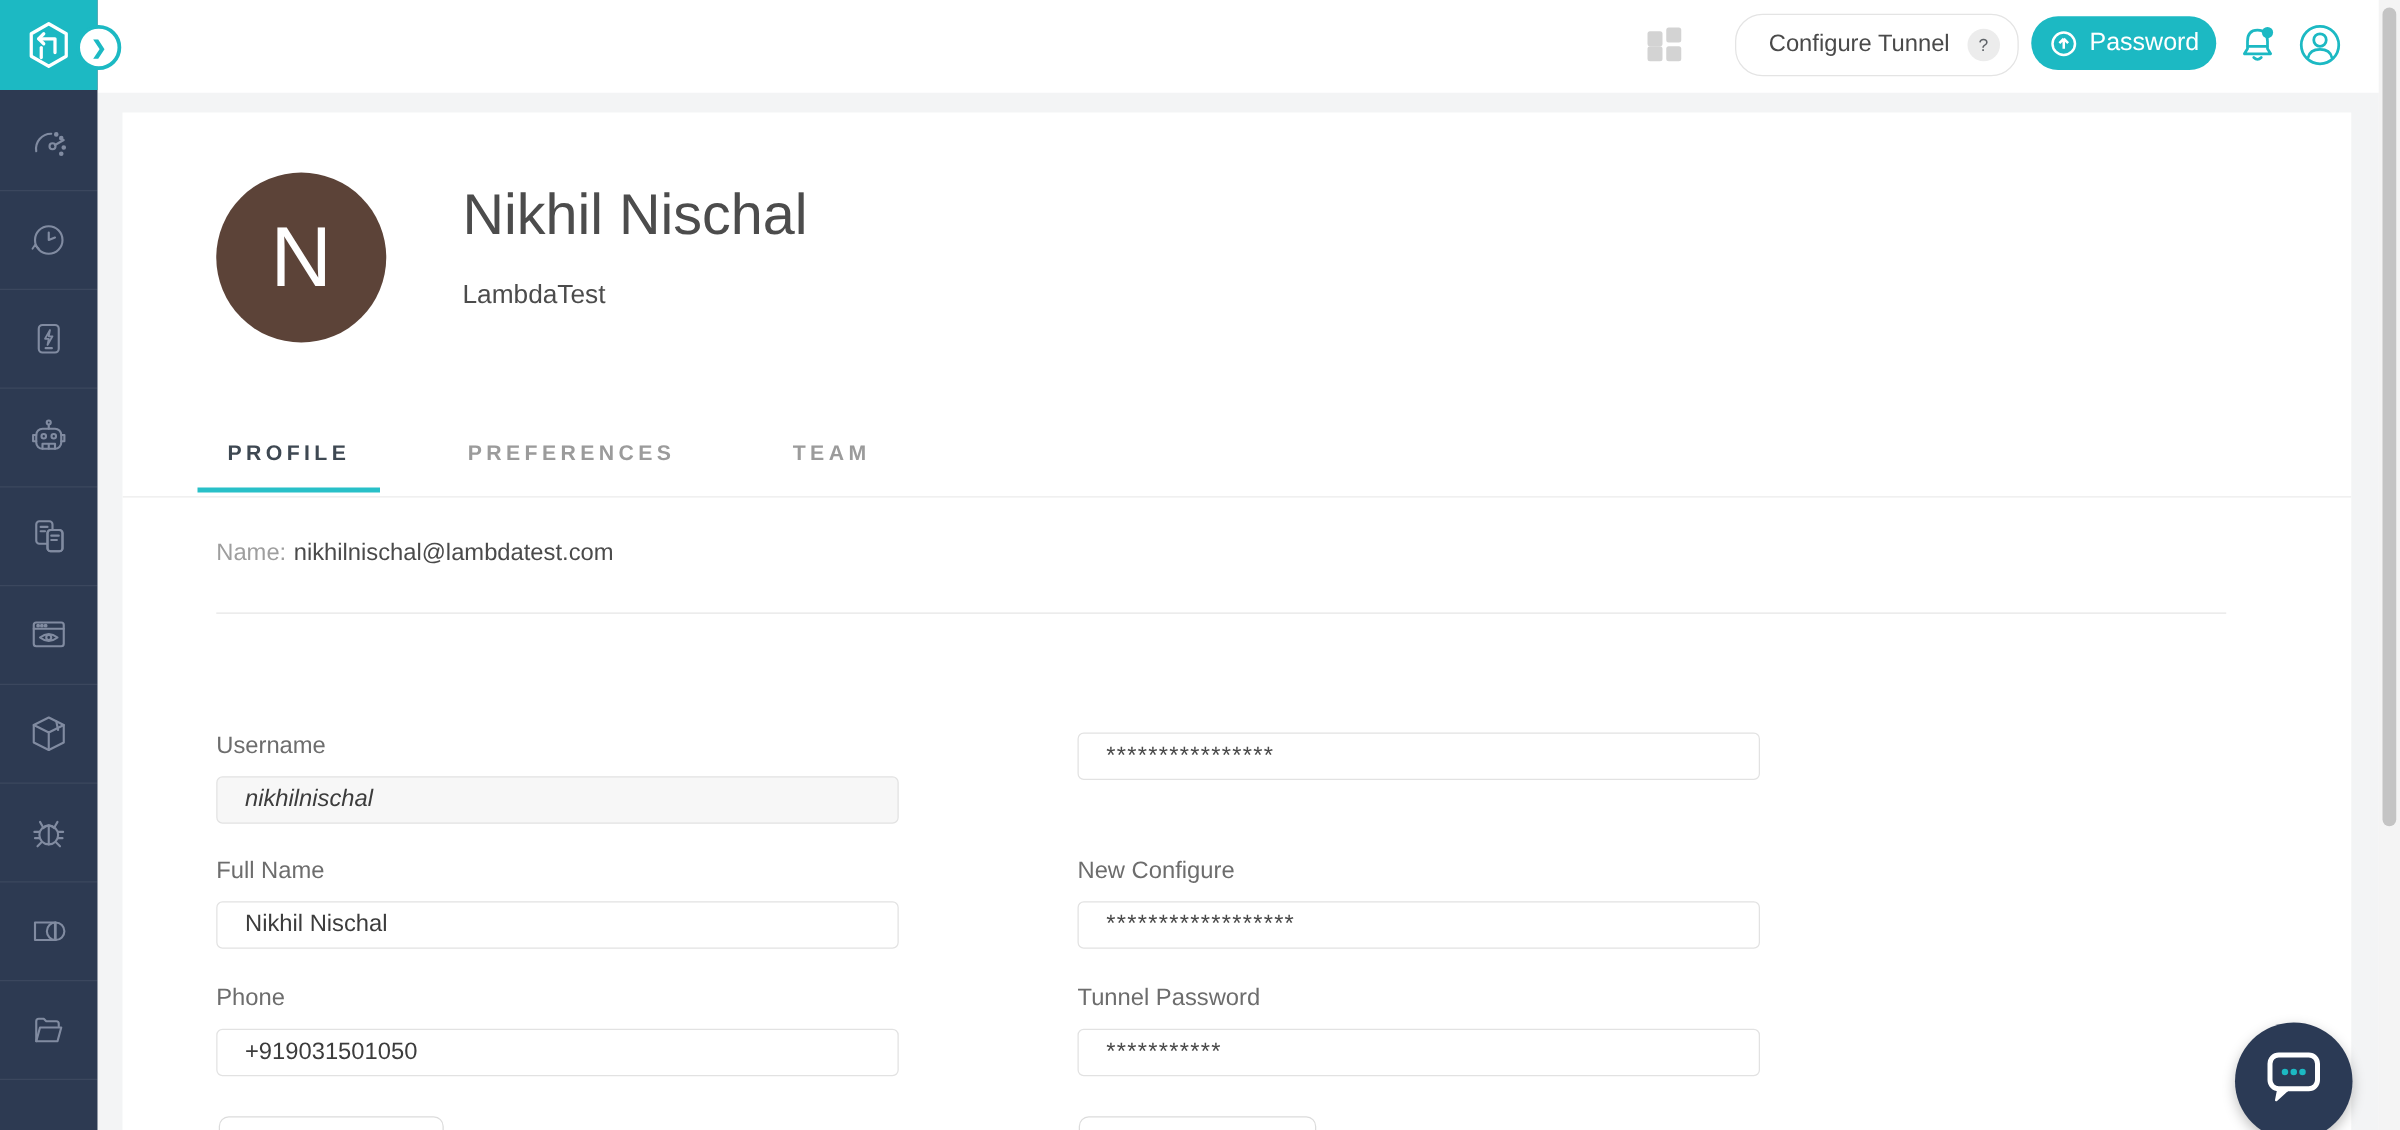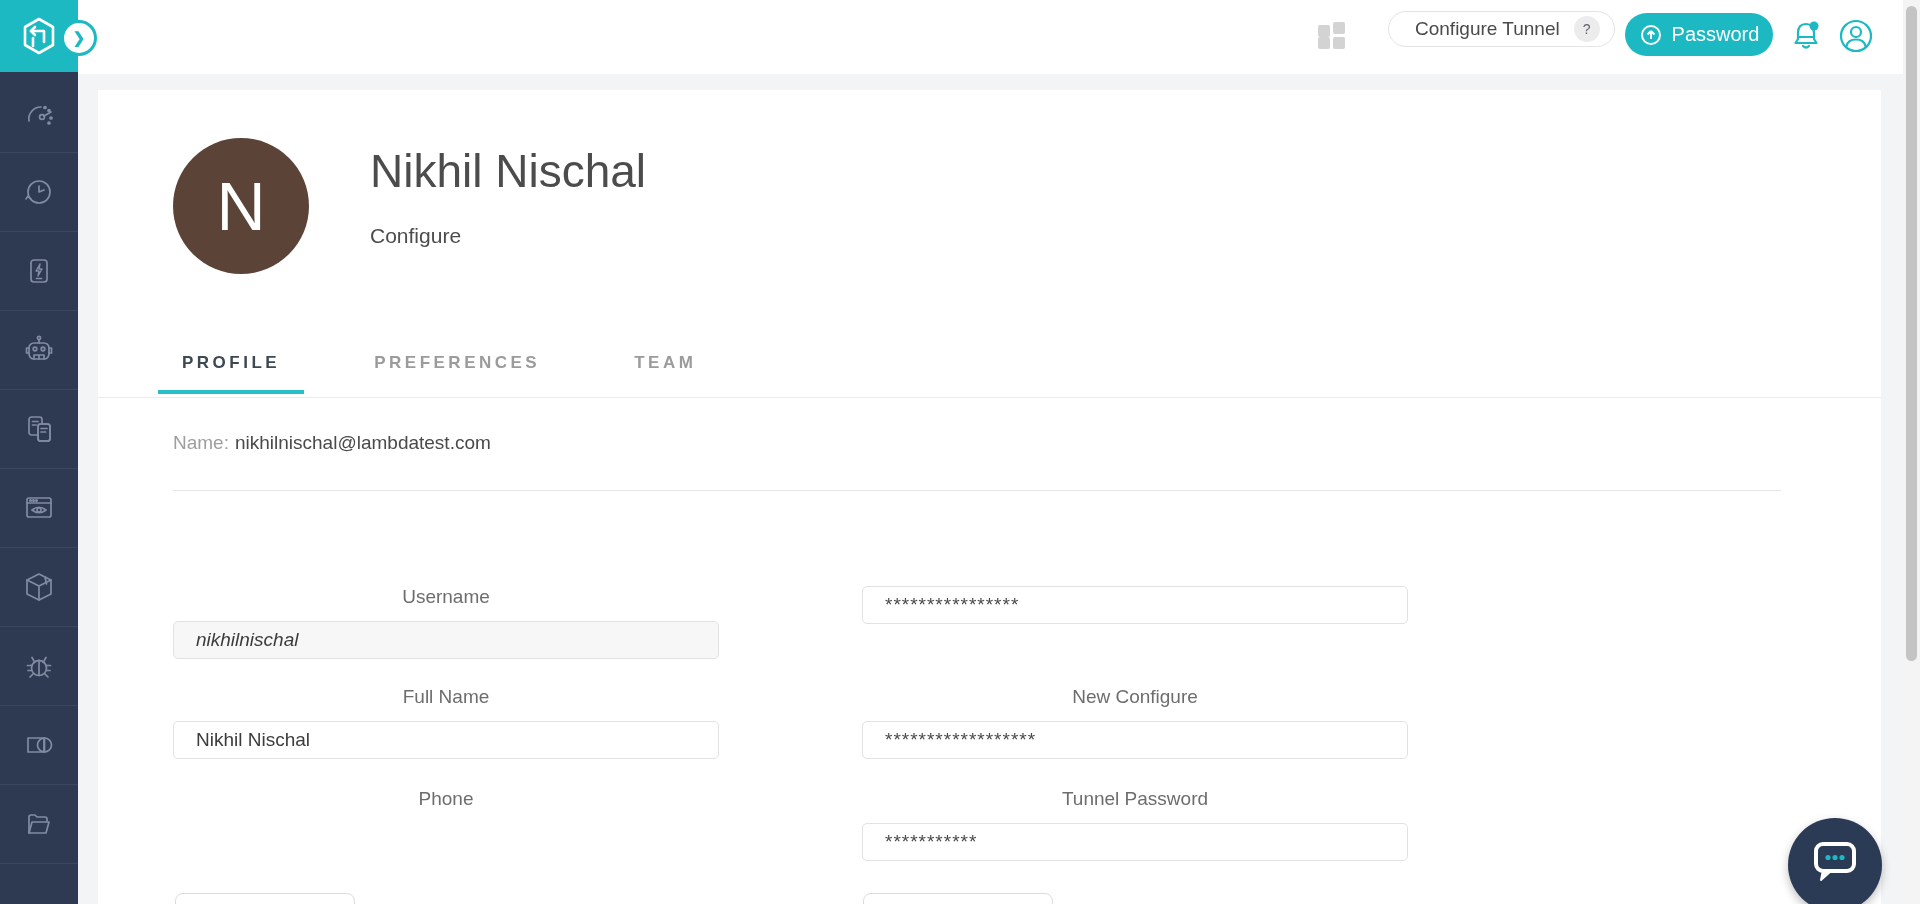--- a/index.html
+++ b/index.html
@@ -21,21 +21,21 @@
   .nav-item svg { stroke:#96a0b5; opacity:.8; fill:none; stroke-width:1.7;
                   stroke-linecap:round; stroke-linejoin:round; }
 
   
   .header { position:absolute; left:78px; top:0; width:1842px; height:74px; background:#fff; z-index:20; }
   .waffle { position:absolute; left:1240px; top:22px; width:28px; height:28px;
             display:grid; grid-template-columns:12px 12px; grid-template-rows:12px 12px;
             gap:3px; cursor:pointer; }
   .waffle span { background:#d3d3d3; border-radius:2px; }
   .waffle span:nth-child(1){ transform:translateY(3px); }
-  .pill-configure { position:absolute; left:1310px; top:11px; height:36px; padding:0 14px 0 26px;
+  .pill-configure { position:absolute; left:1310px; top:11px; height:50px; padding:0 14px 0 26px;
                     border:1px solid #e4e4e4; border-radius:22px; background:#fff;
                     display:flex; align-items:center; gap:14px; cursor:pointer; }
   .pill-configure .txt { font-size:19px; color:#4a4a4a; }
   .help-badge { width:26px; height:26px; border-radius:50%; background:#ececec; color:#5f6368;
                 font-size:14px; display:flex; align-items:center; justify-content:center; }
   .btn-upgrade { position:absolute; left:1547px; top:13px; height:43px; width:148px;
                  background:#1cb9c3; border:none; border-radius:22px; color:#fff;
                  display:flex; align-items:center; justify-content:center; gap:9px;
                  font-size:20px; cursor:pointer; font-family:inherit; }
   .btn-upgrade svg { stroke:#fff; fill:none; stroke-width:2; }
@@ -65,21 +65,21 @@
   .tab { padding:0 24px 16px; font-size:17px; font-weight:bold; letter-spacing:3.5px;
          color:#9b9b9b; line-height:22px; cursor:pointer; }
   .tab.active { color:#3e4852; border-bottom:4px solid #28c0c8; padding-bottom:16px; }
   .tabs-border { position:absolute; left:0; top:307px; width:1783px; height:1px; background:#ebebeb; }
 
   .email-row { position:absolute; left:75px; top:342px; font-size:19px; color:#4a4a4a; }
   .email-row .lbl { color:#9e9e9e; margin-right:6px; }
   .divider { position:absolute; left:75px; top:400px; width:1608px; height:1px; background:#e6e6e6; }
 
   .field { position:absolute; width:546px; }
-  .field label { display:block; font-size:19px; color:#6d6d6d; margin-bottom:13px;text-align:center; }
+  .field label { display:block; font-size:19px; color:#6d6d6d; margin-bottom:13px; }
   .field input { width:546px; height:38px; border:1px solid #e2e2e2; border-radius:5px;
                  background:#fff; font-size:19px; color:#3c3c3c; padding:0 22px;
                  font-family:inherit; outline:none; }
   .field input.readonly { background:#f7f7f7;font-style:italic; }
   .field input.pw { letter-spacing:1px; color:#4a4a4a; }
   .col-l { left:75px; }  .col-r { left:764px; }
   .row1 { top:496px; } .row2 { top:596px; } .row3 { top:698px; }
 
   .partial-btn { position:absolute; top:803px; height:40px; background:#fff;
                  border:1px solid #dcdcdc; border-radius:8px; cursor:pointer; }
@@ -238,21 +238,21 @@
   </button>
 </header>
 
 <main class="main">
   <section class="card">
 
     <div class="avatar-big">
       <span>N</span>
     </div>
     <h1 class="person-name">Nikhil Nischal</h1>
-    <div class="person-company">Configure</div>
+    <div class="person-company">LambdaTest</div>
 
     <div class="tabs">
       <div class="tab active">PROFILE</div>
       <div class="tab">PREFERENCES</div>
       <div class="tab">TEAM</div>
     </div>
     <div class="tabs-border"></div>
 
     <div class="email-row">
       <span class="lbl">Name:</span><span>nikhilnischal@lambdatest.com</span>
@@ -262,20 +262,21 @@
     <div class="field col-l row1">
       <label>Username</label>
       <input class="readonly" type="text" readonly="" value="nikhilnischal" style="">
     </div>
     <div class="field col-l row2">
       <label>Full Name</label>
       <input type="text" value="Nikhil Nischal" style="">
     </div>
     <div class="field col-l row3">
       <label>Phone</label>
+      <input type="text" value="+919031501050" style="">
     </div>
 
     <div class="field col-r row1">
       <input class="pw" type="text" value="****************" style="">
     </div>
     <div class="field col-r row2">
       <label>New Configure</label>
       <input class="pw" type="text" value="******************" style="">
     </div>
     <div class="field col-r row3">

